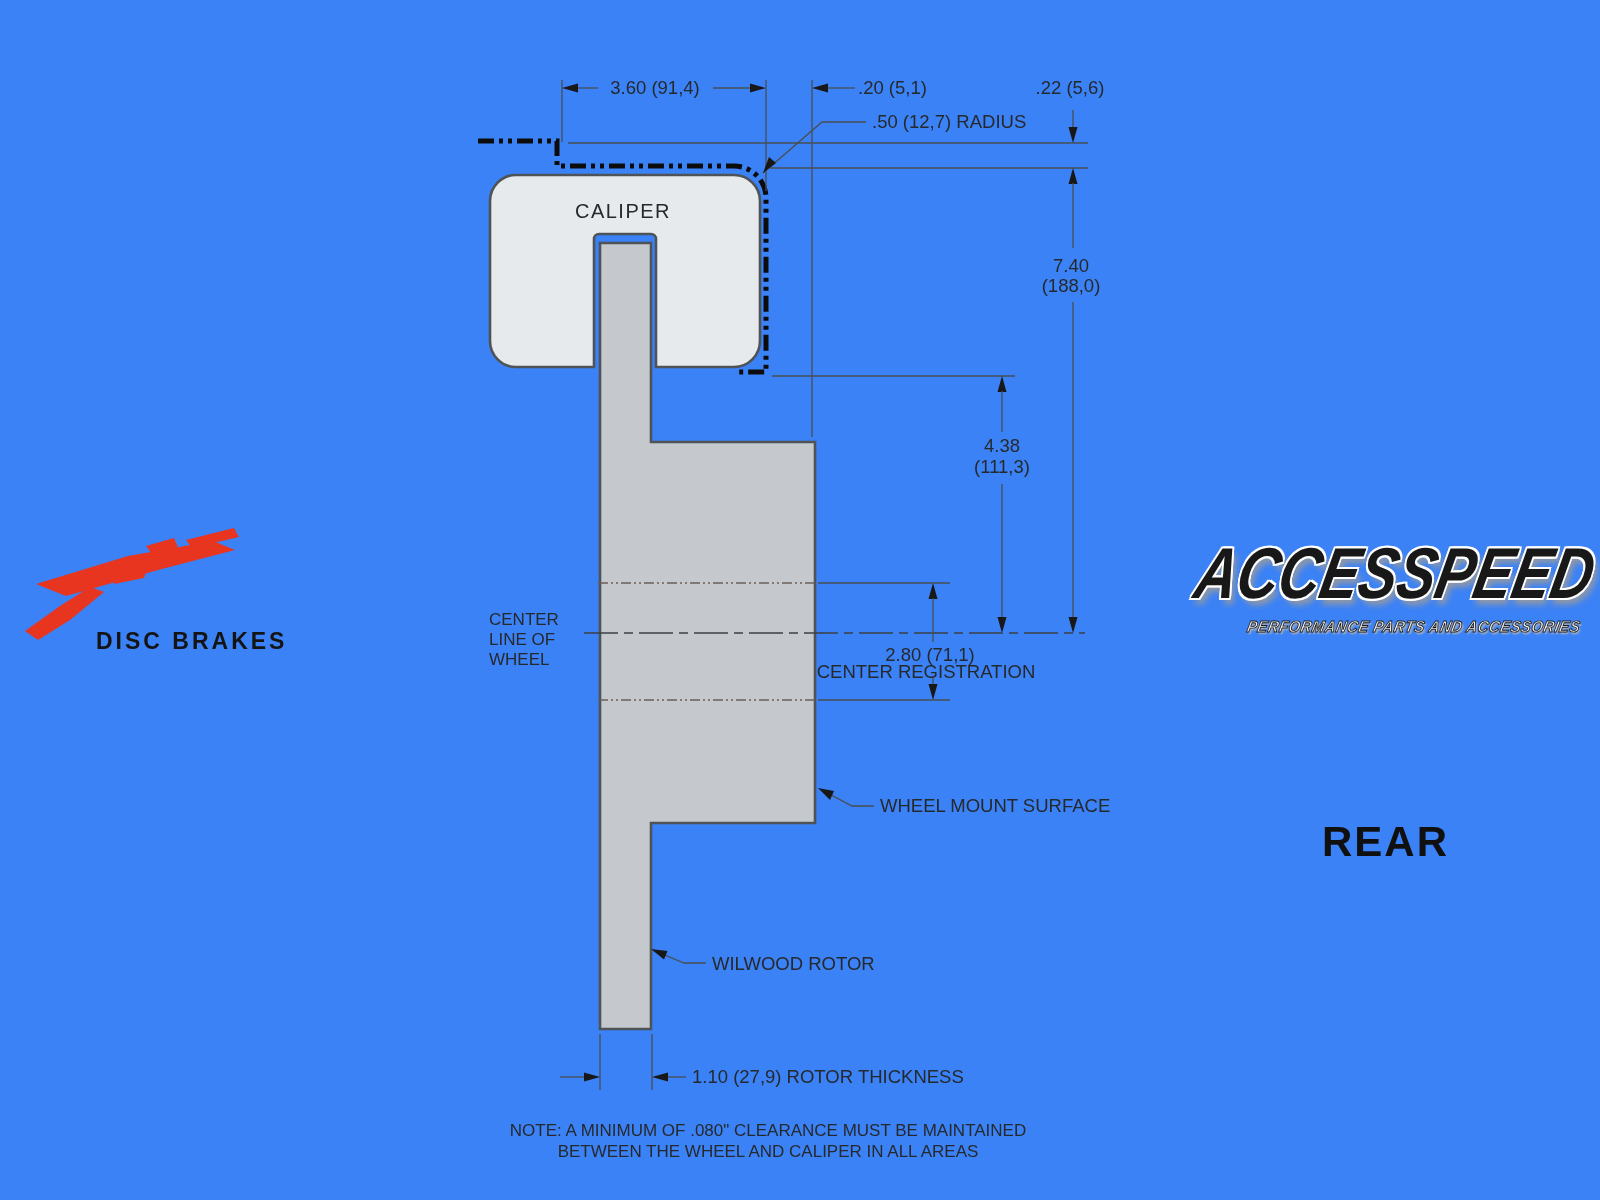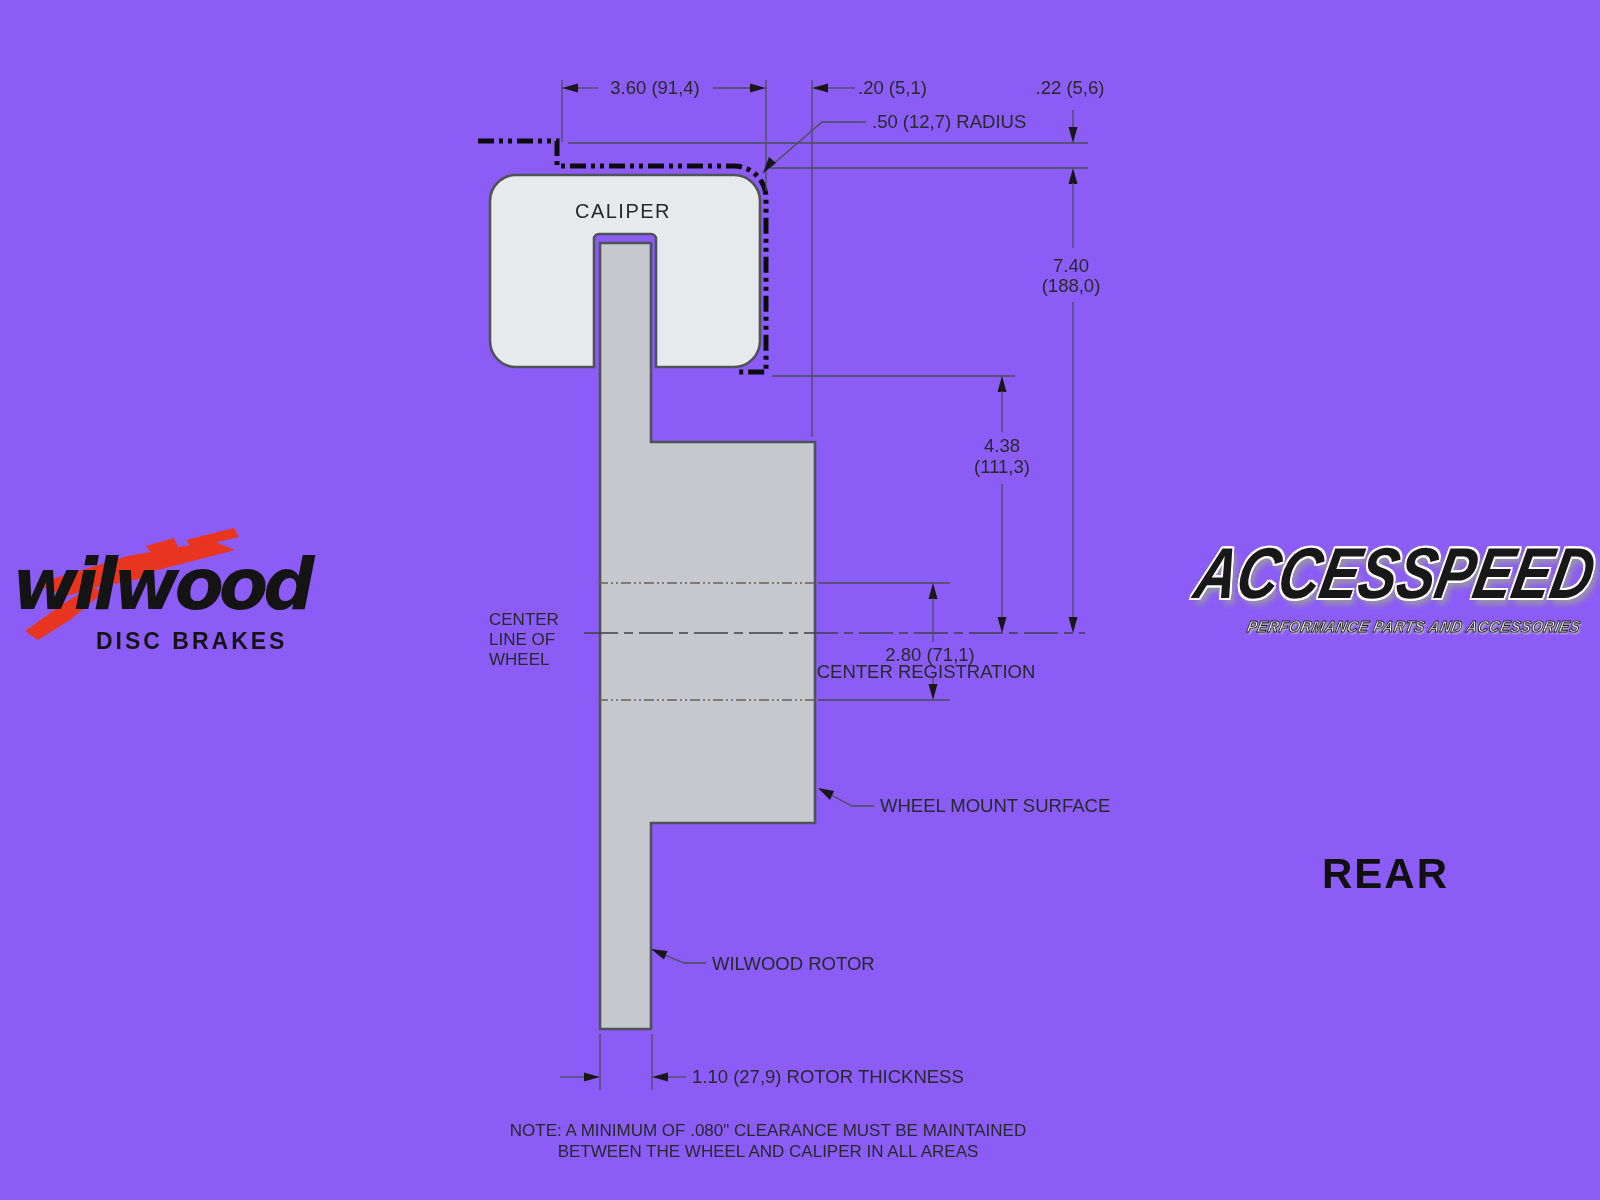--- a/index.html
+++ b/index.html
@@ -1,16 +1,16 @@
 <!DOCTYPE html>
 <html><head>
 <meta charset="utf-8">
 <style>
   html,body{margin:0;padding:0;background:#ffffff;}
-  .stage{position:relative;width:1600px;height:1200px;background:#8b5cf6;overflow:hidden;
+  .stage{position:relative;width:1600px;height:1200px;background:#3b82f6;overflow:hidden;
          font-family:"Liberation Sans",sans-serif;}
   svg{position:absolute;left:0;top:0;}
 
   
   .obj{fill:none;stroke:#4e5357;stroke-width:2.6px;}
   .caliper{fill:#e7eaed;}
   .rotor{fill:#c5c9cd;}
   .dim{stroke:#4a4e52;stroke-width:1.3px;fill:none;}
   .phantom{fill:none;stroke:#0c0c0c;stroke-width:5px;stroke-dasharray:16 5 4 5 4 5;}
   .centerline{stroke:#3c4044;stroke-width:1.5px;fill:none;stroke-dasharray:34 6 9 6;}
@@ -38,21 +38,21 @@
     transform:scaleX(0.8) skewX(-14deg);transform-origin:left top;
     text-shadow:2px 2px 0 #fff,-2px -2px 0 #fff,2px -2px 0 #fff,-2px 2px 0 #fff,
                 0 2px 0 #fff,0 -2px 0 #fff,2px 0 0 #fff,-2px 0 0 #fff,6px 6px 7px #9b9b9b;}
   .accesspeed-tag{position:absolute;left:44px;top:82px;white-space:nowrap;
     font-weight:bold;font-style:italic;font-size:16px;letter-spacing:.5px;
     color:#ededed;-webkit-text-stroke:0.9px #1b1b1b;
     transform:scaleX(0.93) skewX(-12deg);transform-origin:left top;
     text-shadow:2px 2px 2px #b5b5b5;}
 
   .rear{position:absolute;left:1322px;top:818px;font-weight:bold;font-size:42px;
-    letter-spacing:2px;color:#101010;margin-top:32px;}
+    letter-spacing:2px;color:#101010;}
 </style>
 </head>
 <body>
 
 <div class="stage">
 
   <svg width="1600" height="1200" viewBox="0 0 1600 1200">
 
     <path class="phantom" d="M 478,141 H 557 V 166 H 734 A 32 32 0 0 1 766,198 V 372 H 737"></path>
 
@@ -141,21 +141,20 @@
   </svg>
 
   <div class="wilwood">
     <svg class="wilwood-red" width="320" height="150" viewBox="0 0 320 150">
       <polygon fill="#e8351f" points="138,34 166,26 170,35 144,42"></polygon>
       <polygon fill="#e8351f" points="178,28 226,16 231,25 184,36"></polygon>
       <polygon fill="#e8351f" points="28,72 120,44 205,29 227,38 150,58 58,84"></polygon>
       <polygon fill="#e8351f" points="96,80 62,108 30,128 17,119 52,94 82,75"></polygon>
       <polygon fill="#e8351f" points="108,62 140,54 136,66 106,72"></polygon>
     </svg>
-    <div class="wilwood-name">wilwood</div>
     <div class="wilwood-tag">DISC BRAKES</div>
   </div>
 
   <div class="accesspeed">
     <div class="accesspeed-name">ACCESSPEED</div>
     <div class="accesspeed-tag">PERFORMANCE PARTS AND ACCESSORIES</div>
   </div>
 
   <div class="rear">REAR</div>
 

